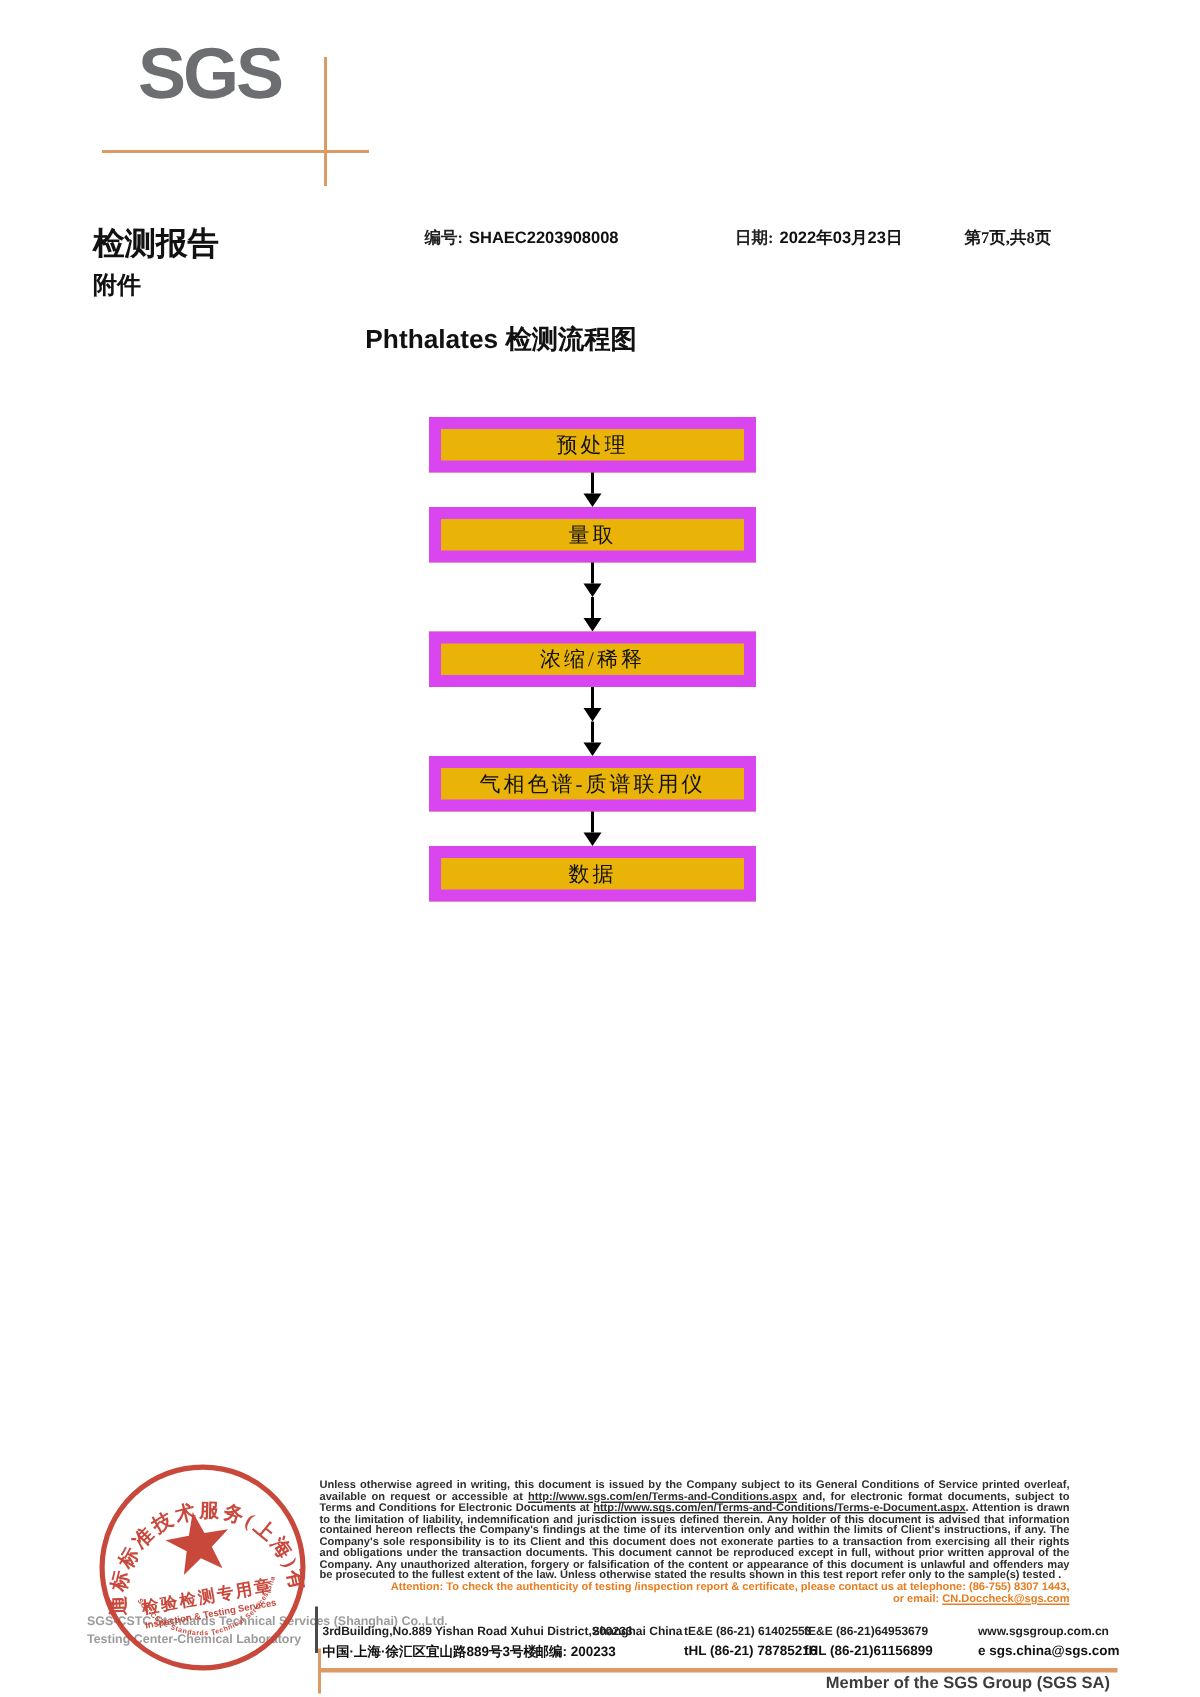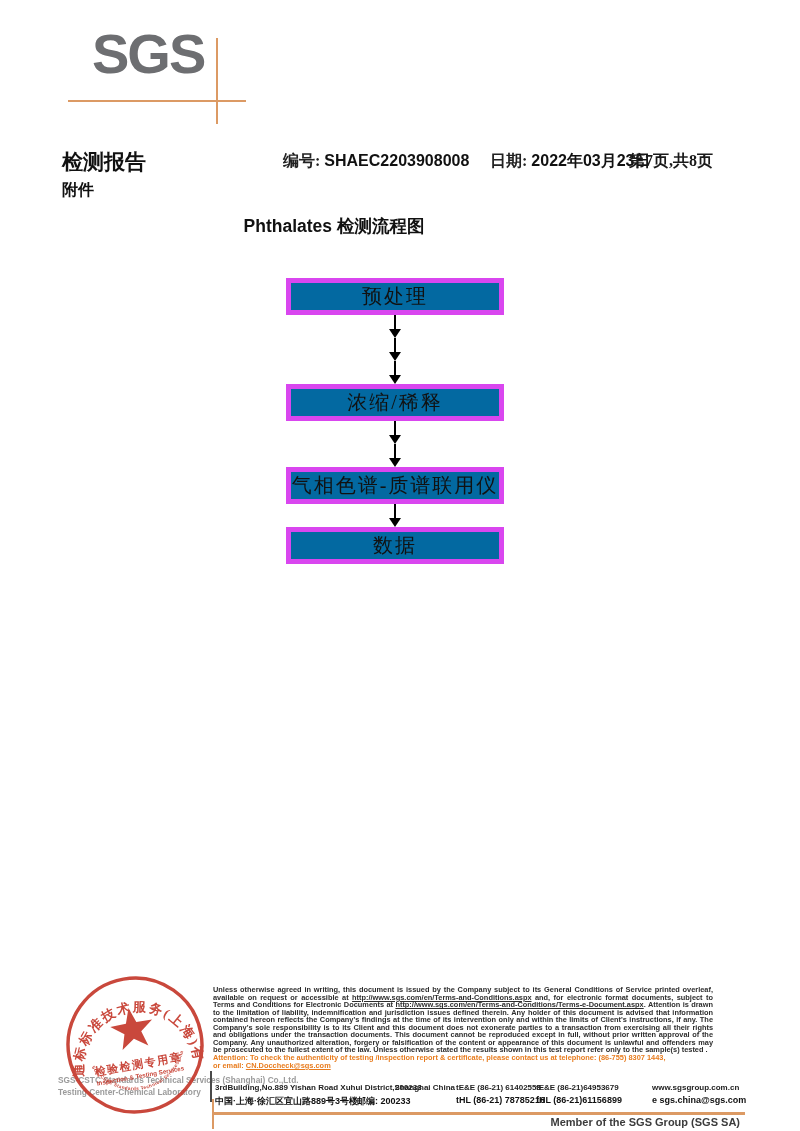--- a/index.html
+++ b/index.html
@@ -7,52 +7,52 @@
   .page {
     position:relative; width:800px; height:1131px; margin:0 auto;
     background:#ffffff; overflow:hidden;
     font-family:"Liberation Sans", sans-serif; color:#1a1a1a;
   }
 
   
   .logo-text {
     position:absolute; left:92px; top:26px;
     font-family:"Liberation Sans", sans-serif; font-weight:bold;
-    font-size:56px; line-height:1; letter-spacing:-2px; color:#6d6e71;
+    font-size:48px; line-height:1; letter-spacing:-2px; color:#6d6e71;
   }
   .logo-hline { position:absolute; left:68px; top:100px; width:178px; height:2px; background:#dc9a64; }
   .logo-vline { position:absolute; left:216px; top:38px; width:2px; height:86px; background:#dc9a64; }
 
   
   .hdr-title {
     position:absolute; left:62px; top:148px;
     font-family:"Liberation Serif", serif; font-weight:bold; font-size:21px; color:#111;
   }
-  .hdr-field { position:absolute; top:151px; font-size:16px; white-space:nowrap; }
+  .hdr-field { position:absolute; top:151px; font-size:11px; white-space:nowrap; }
   .hdr-field .lbl { font-family:"Liberation Serif", serif; font-weight:bold; color:#222; }
   .hdr-field .val { font-family:"Liberation Sans", sans-serif; font-weight:bold; color:#111; margin-left:4px; }
   .hdr-no   { left:283px; }
   .hdr-date { left:490px; }
-  .hdr-page { left:629px; font-family:"Liberation Serif", serif; font-weight:bold; }
+  .hdr-page { left:643px; font-family:"Liberation Serif", serif; font-weight:bold; }
   .attachment {
     position:absolute; left:62px; top:180px;
     font-family:"Liberation Serif", serif; font-weight:bold; font-size:16px; color:#111;
   }
 
   
   .flow-title {
     position:absolute; left:0; top:214px; width:668px; text-align:center;
     font-weight:bold; font-size:17.5px; color:#111;
     font-family:"Liberation Sans", sans-serif;
   }
   .flow { position:absolute; left:286px; top:278px; width:218px; display:flex; flex-direction:column; align-items:stretch; }
   .fbox {
-    height:37px; border:5px solid #d946ef; background:#0369a1;
+    height:37px; border:8px solid #d946ef; background:#eab308;
     display:flex; align-items:center; justify-content:center;
-    font-family:"Liberation Serif", serif; font-size:20px; letter-spacing:2px; color:#111;
+    font-family:"Liberation Serif", serif; font-size:14px; letter-spacing:2px; color:#111;
   }
   .flow-arrow { height:23px; display:flex; flex-direction:column; align-items:center; }
   .flow-arrow .shaft { width:2.5px; flex:1 1 auto; background:#000; }
   .flow-arrow .head  { width:0; height:0; border:6px solid transparent; border-top:9px solid #000; border-bottom:0; }
 
   
   .stamp { position:absolute; left:64px; top:974px; width:142px; height:142px; transform:rotate(-10deg); opacity:.92; }
   .stamp text { fill:#c5392c; }
   .stamp .ring  { font-family:"Liberation Serif", serif; font-size:13px; font-weight:bold; letter-spacing:2px; }
   .stamp .ringB { font-family:"Liberation Sans", sans-serif; font-size:4.6px; font-weight:bold; letter-spacing:.4px; }
@@ -64,21 +64,21 @@
   .company-2 { top:1087px; }
 
   
   .footer-block { position:absolute; left:213px; top:986px; width:500px; }
   .disclaimer {
     font-size:7.4px; line-height:7.55px; font-weight:bold; color:#2e2e2e;
     text-align:justify; letter-spacing:0;
   }
   .disclaimer .url { text-decoration:underline; }
   .attention {
-    font-size:7.4px; line-height:7.8px; font-weight:bold; color:#e87c1e; white-space:nowrap;
+    font-size:7.4px; line-height:7.8px; font-weight:bold; color:#e87c1e; white-space:nowrap;text-align:right;
   }
   .attention .url { text-decoration:underline; }
   .addr-row { position:relative; height:12.5px; white-space:nowrap; }
   .addr-row .cell { position:absolute; top:0; }
   .addr-en { margin-top:13px; font-size:8px; font-weight:bold; color:#222; }
   .addr-cn { font-size:9px; font-weight:bold; color:#111; }
   .cell.p0 { left:2px; }  .cell.p1 { left:182px; } .cell.p2 { left:243px; }
   .cell.p3 { left:323px; } .cell.p4 { left:439px; }
   .addr-cn .cell.p1 { left:144px; }
 
@@ -109,20 +109,21 @@
   <div class="hdr-field hdr-page">第7页,共8页</div>
   <div class="attachment">附件</div>
 
   <div class="flow-title">Phthalates 检测流程图</div>
   <div class="flow">
     <div class="fbox">预处理</div>
     <div class="flow-arrow">
         <div class="shaft"></div>
         <div class="head"></div>
       </div>
+    <div class="fbox">量取</div>
     <div class="flow-arrow">
         <div class="shaft"></div>
         <div class="head"></div>
       </div>
     <div class="flow-arrow">
         <div class="shaft"></div>
         <div class="head"></div>
       </div>
     <div class="fbox">浓缩/稀释</div>
     <div class="flow-arrow">

